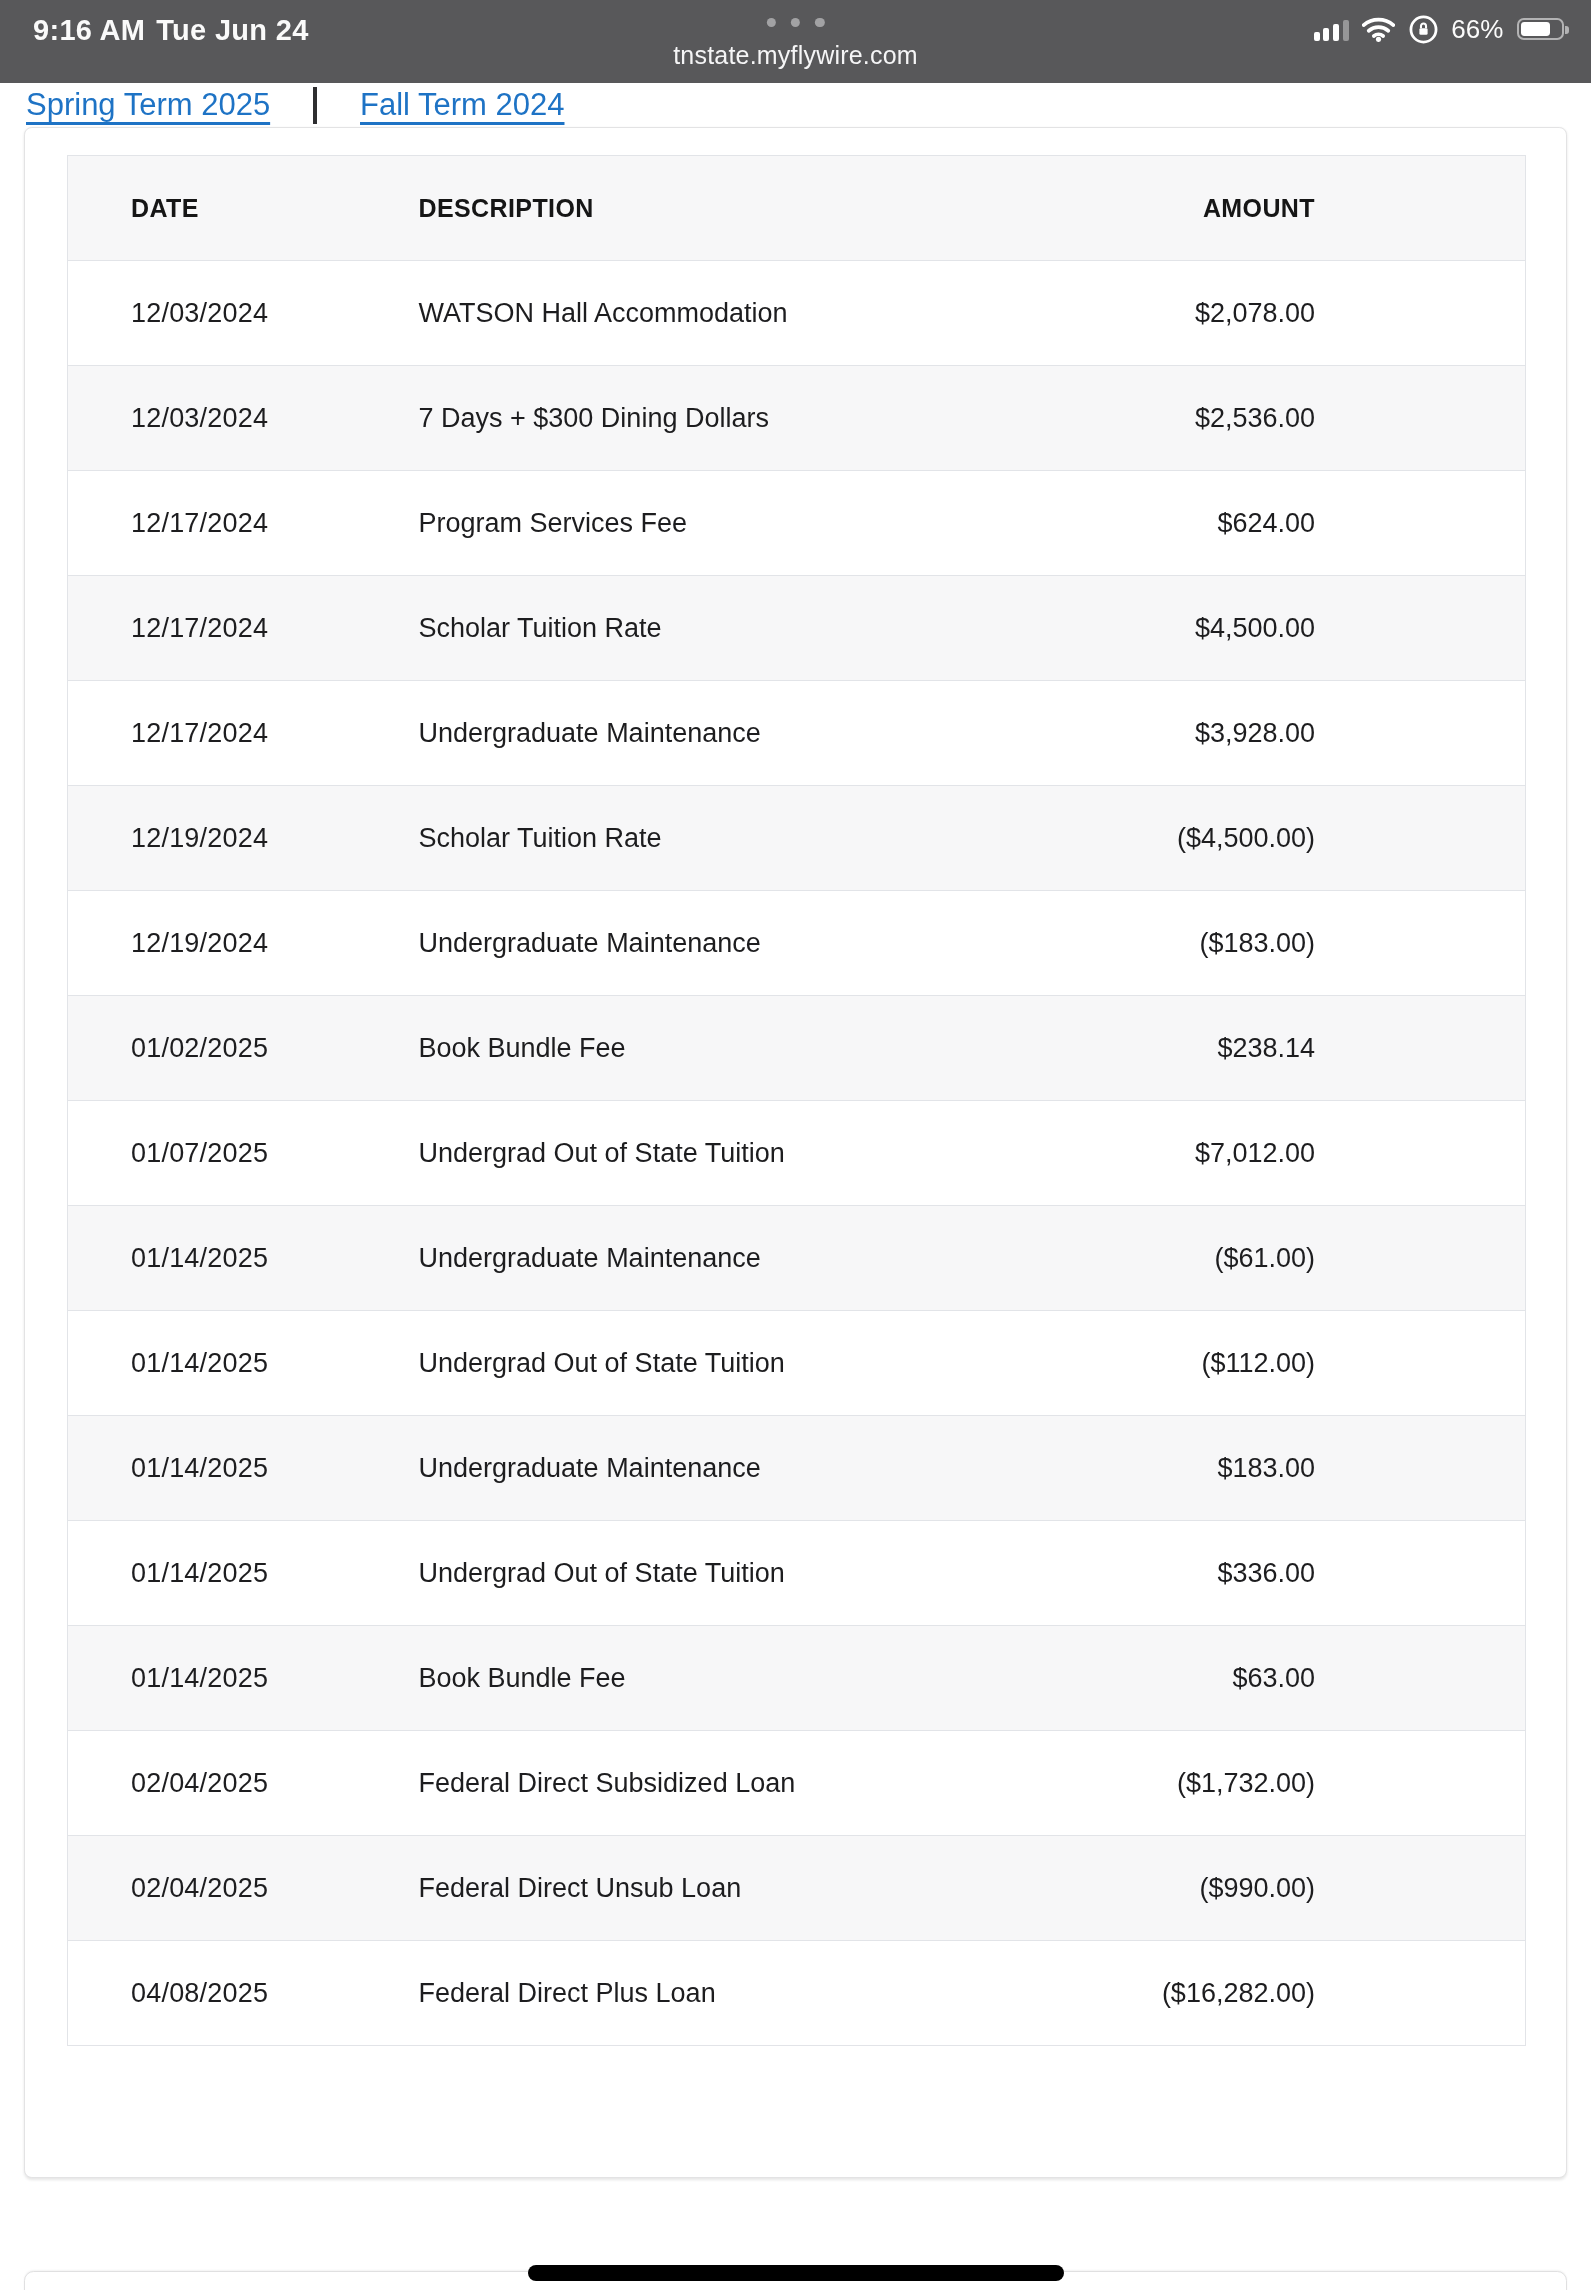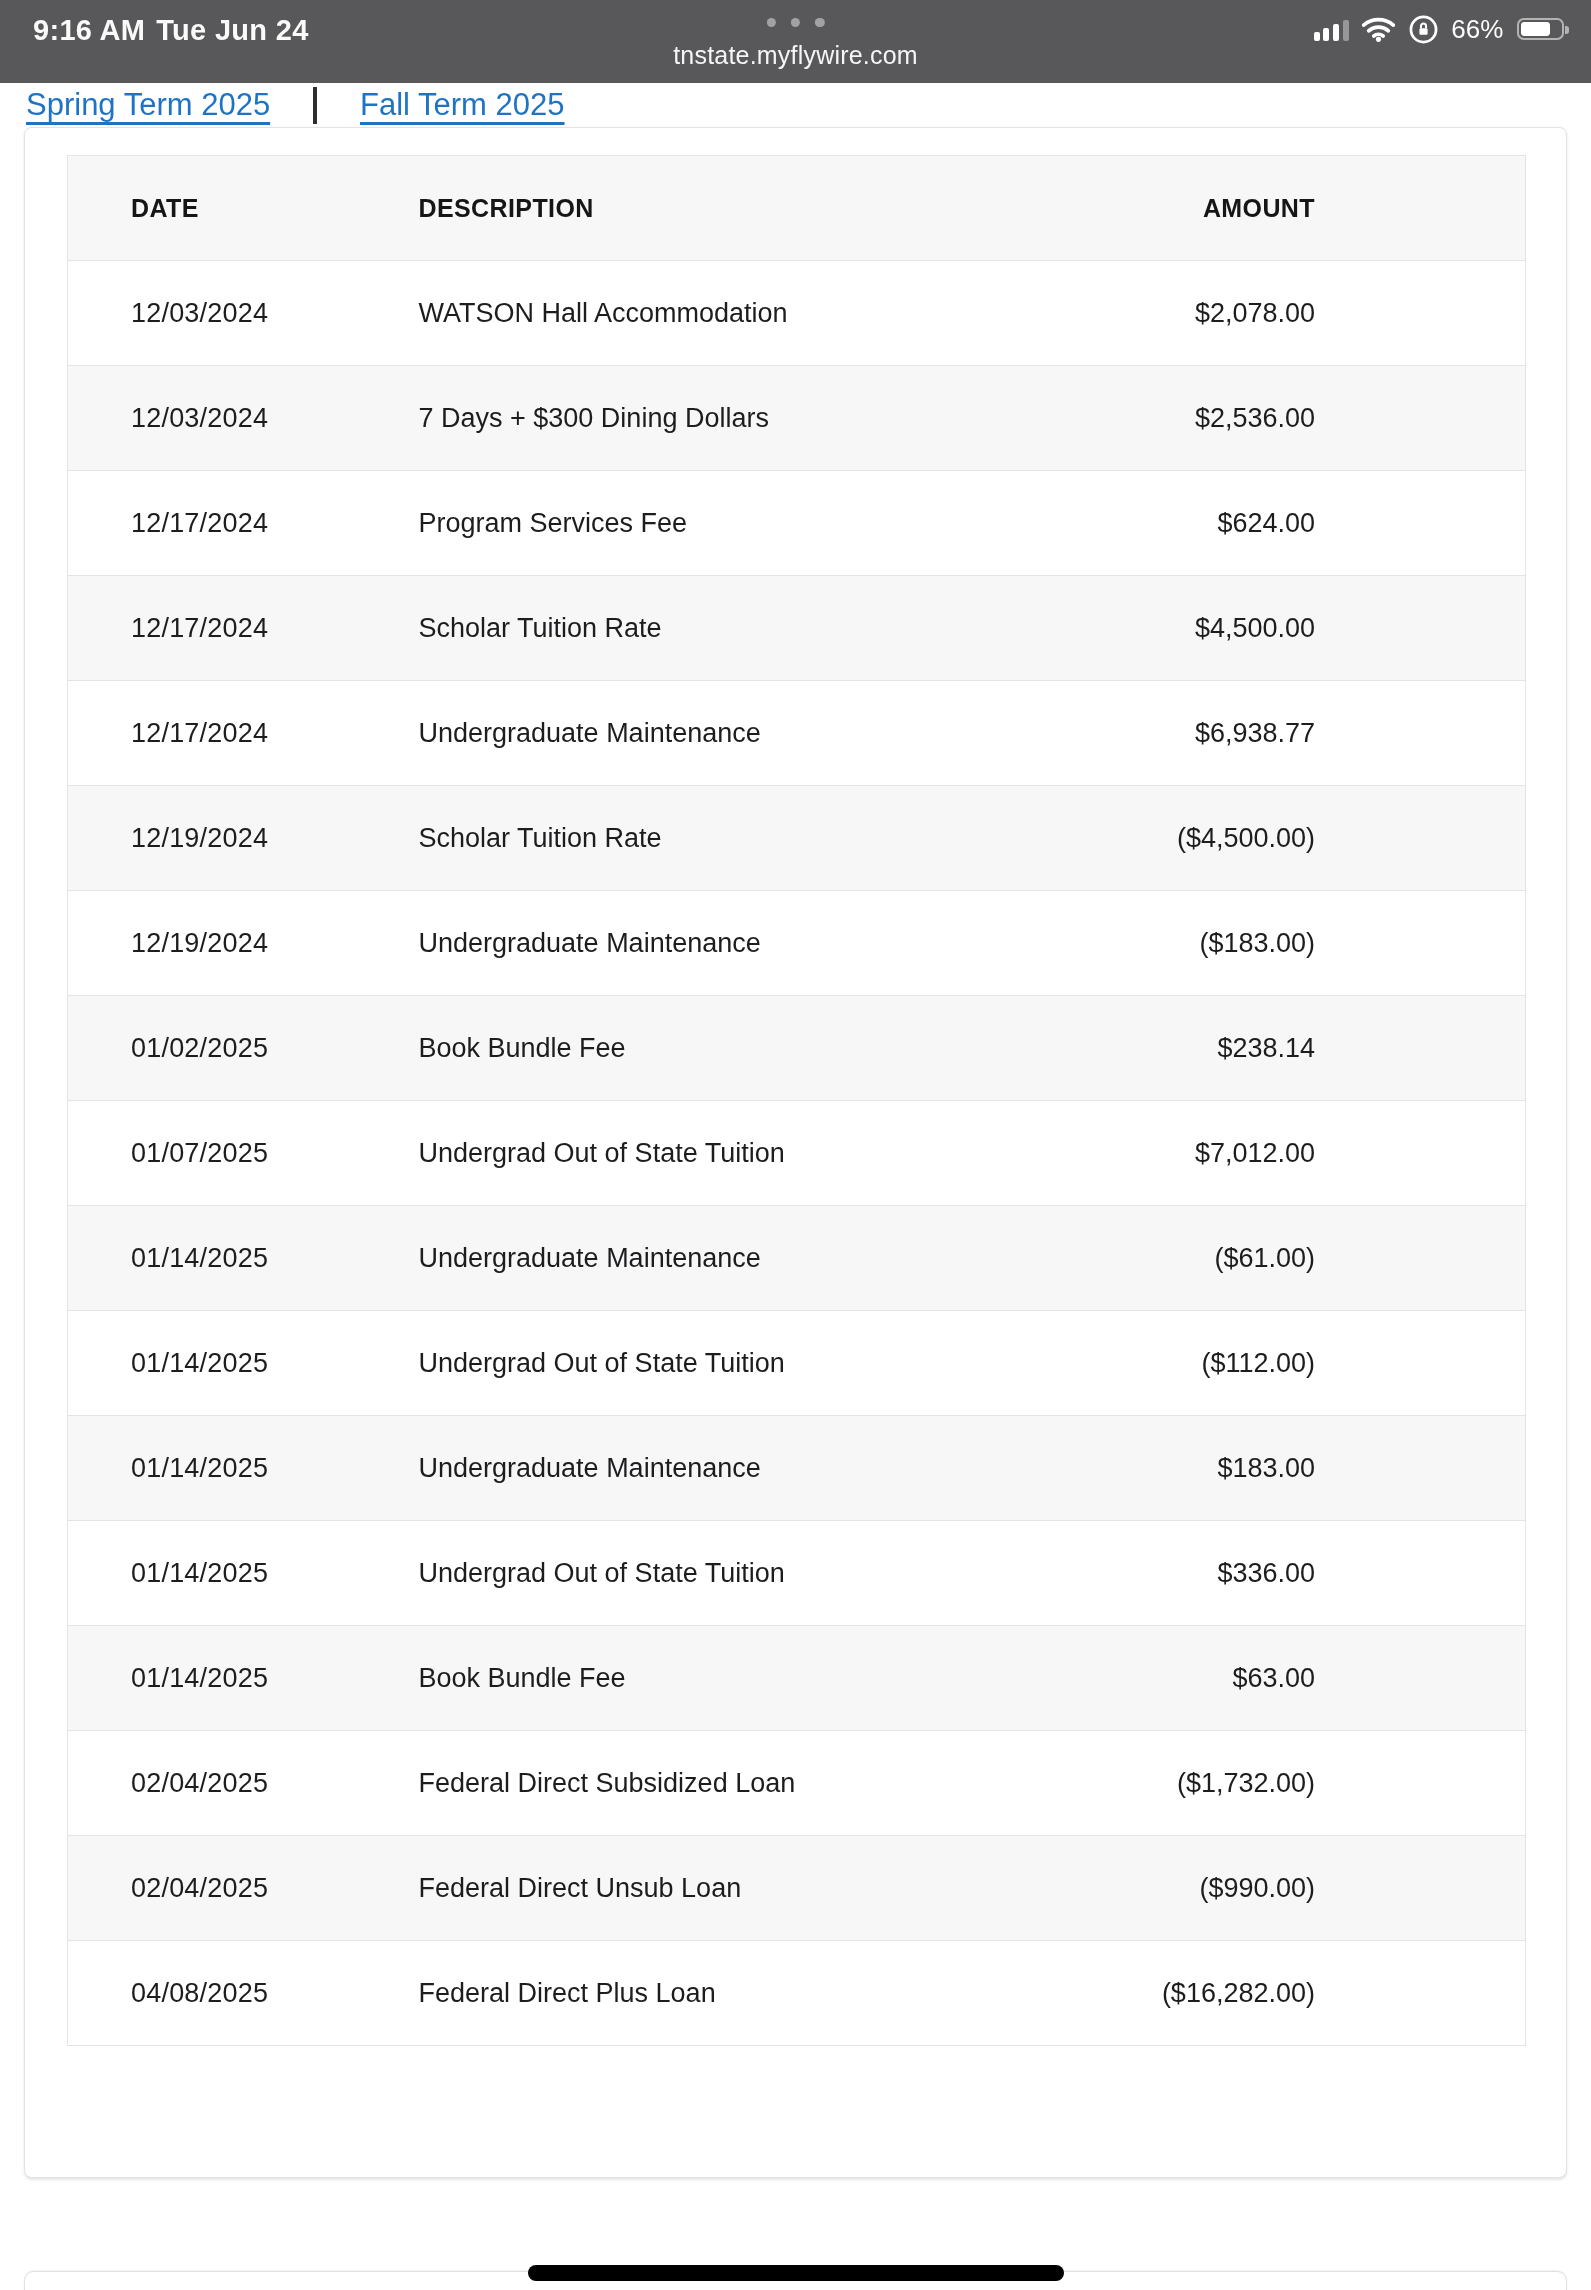--- a/index.html
+++ b/index.html
@@ -109,21 +109,21 @@
       <div class="battery">
         <div class="fill" style="width: 66%;"></div>
         <div class="nub"></div>
       </div>
     </div>
   </header>
 
   <nav class="tabs">
     <a href="#" class="tab-link">Spring Term 2025</a>
     <span class="tab-sep"></span>
-    <a href="#" class="tab-link">Fall Term 2025</a>
+    <a href="#" class="tab-link">Fall Term 2024</a>
   </nav>
 
   <section class="card">
     <table class="tx-table">
       <colgroup>
         <col class="c-date">
           <col class="c-desc">
           <col class="c-amount">
       </colgroup>
       <thead>
@@ -150,21 +150,21 @@
             <td class="cell-amount">$624.00</td>
           </tr>
           <tr>
             <td class="cell-date">12/17/2024</td>
             <td class="cell-description">Scholar Tuition Rate</td>
             <td class="cell-amount">$4,500.00</td>
           </tr>
           <tr>
             <td class="cell-date">12/17/2024</td>
             <td class="cell-description">Undergraduate Maintenance</td>
-            <td class="cell-amount">$6,938.77</td>
+            <td class="cell-amount">$3,928.00</td>
           </tr>
           <tr>
             <td class="cell-date">12/19/2024</td>
             <td class="cell-description">Scholar Tuition Rate</td>
             <td class="cell-amount">($4,500.00)</td>
           </tr>
           <tr>
             <td class="cell-date">12/19/2024</td>
             <td class="cell-description">Undergraduate Maintenance</td>
             <td class="cell-amount">($183.00)</td>

